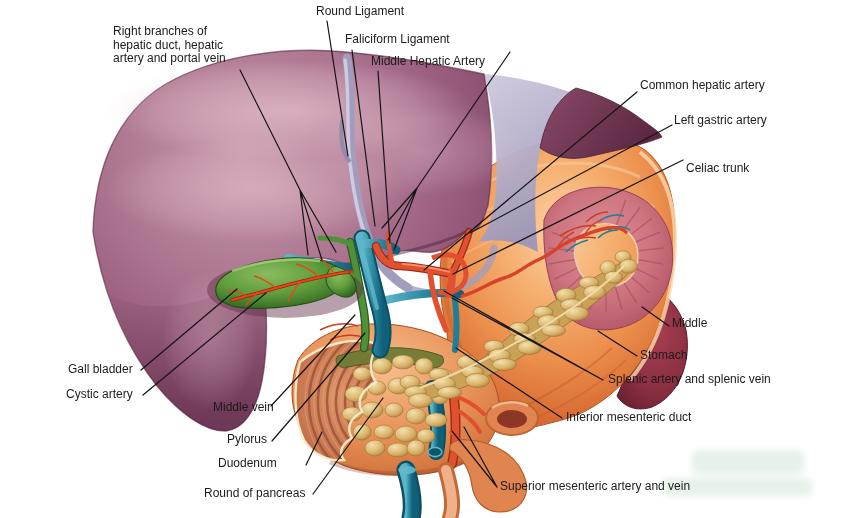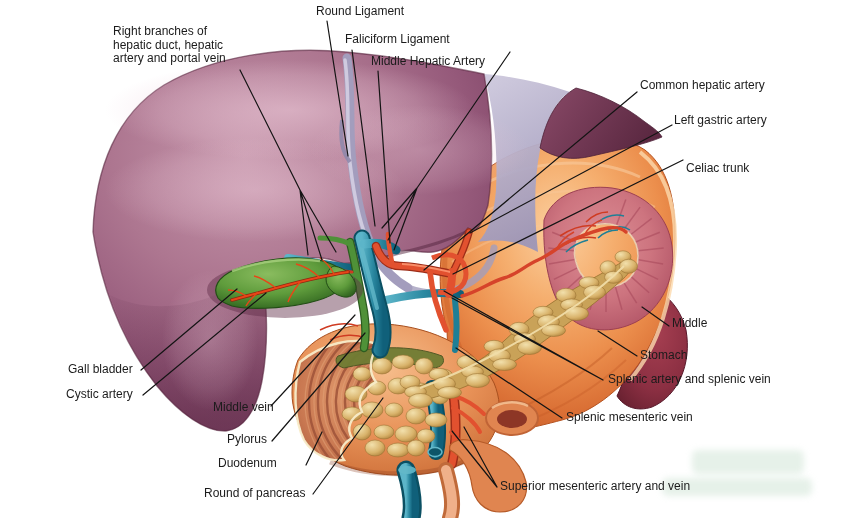--- a/index.html
+++ b/index.html
@@ -328,21 +328,21 @@
 <div class="label" style="left:371px;top:55px">Middle Hepatic Artery</div>
 <div class="label" style="left:113px;top:25px">Right branches of
 hepatic duct, hepatic
 artery and portal vein</div>
 <div class="label" style="left:640px;top:79px">Common hepatic artery</div>
 <div class="label" style="left:674px;top:114px">Left gastric artery</div>
 <div class="label" style="left:686px;top:162px">Celiac trunk</div>
 <div class="label" style="left:672px;top:317px">Middle</div>
 <div class="label" style="left:640px;top:349px">Stomach</div>
 <div class="label" style="left:608px;top:373px">Splenic artery and splenic vein</div>
-<div class="label" style="left:566px;top:411px">Splenic mesenteric vein</div>
+<div class="label" style="left:566px;top:411px">Inferior mesenteric duct</div>
 <div class="label" style="left:500px;top:480px">Superior mesenteric artery and vein</div>
 <div class="label" style="left:204px;top:487px">Round of pancreas</div>
 <div class="label" style="left:218px;top:457px">Duodenum</div>
 <div class="label" style="left:227px;top:433px">Pylorus</div>
 <div class="label" style="left:213px;top:401px">Middle vein</div>
 <div class="label" style="left:68px;top:363px">Gall bladder</div>
 <div class="label" style="left:66px;top:388px">Cystic artery</div>
 
 <div class="wm" style="left:692px;top:450px;width:112px;height:24px"></div>
 <div class="wm" style="left:662px;top:478px;width:150px;height:18px"></div>

